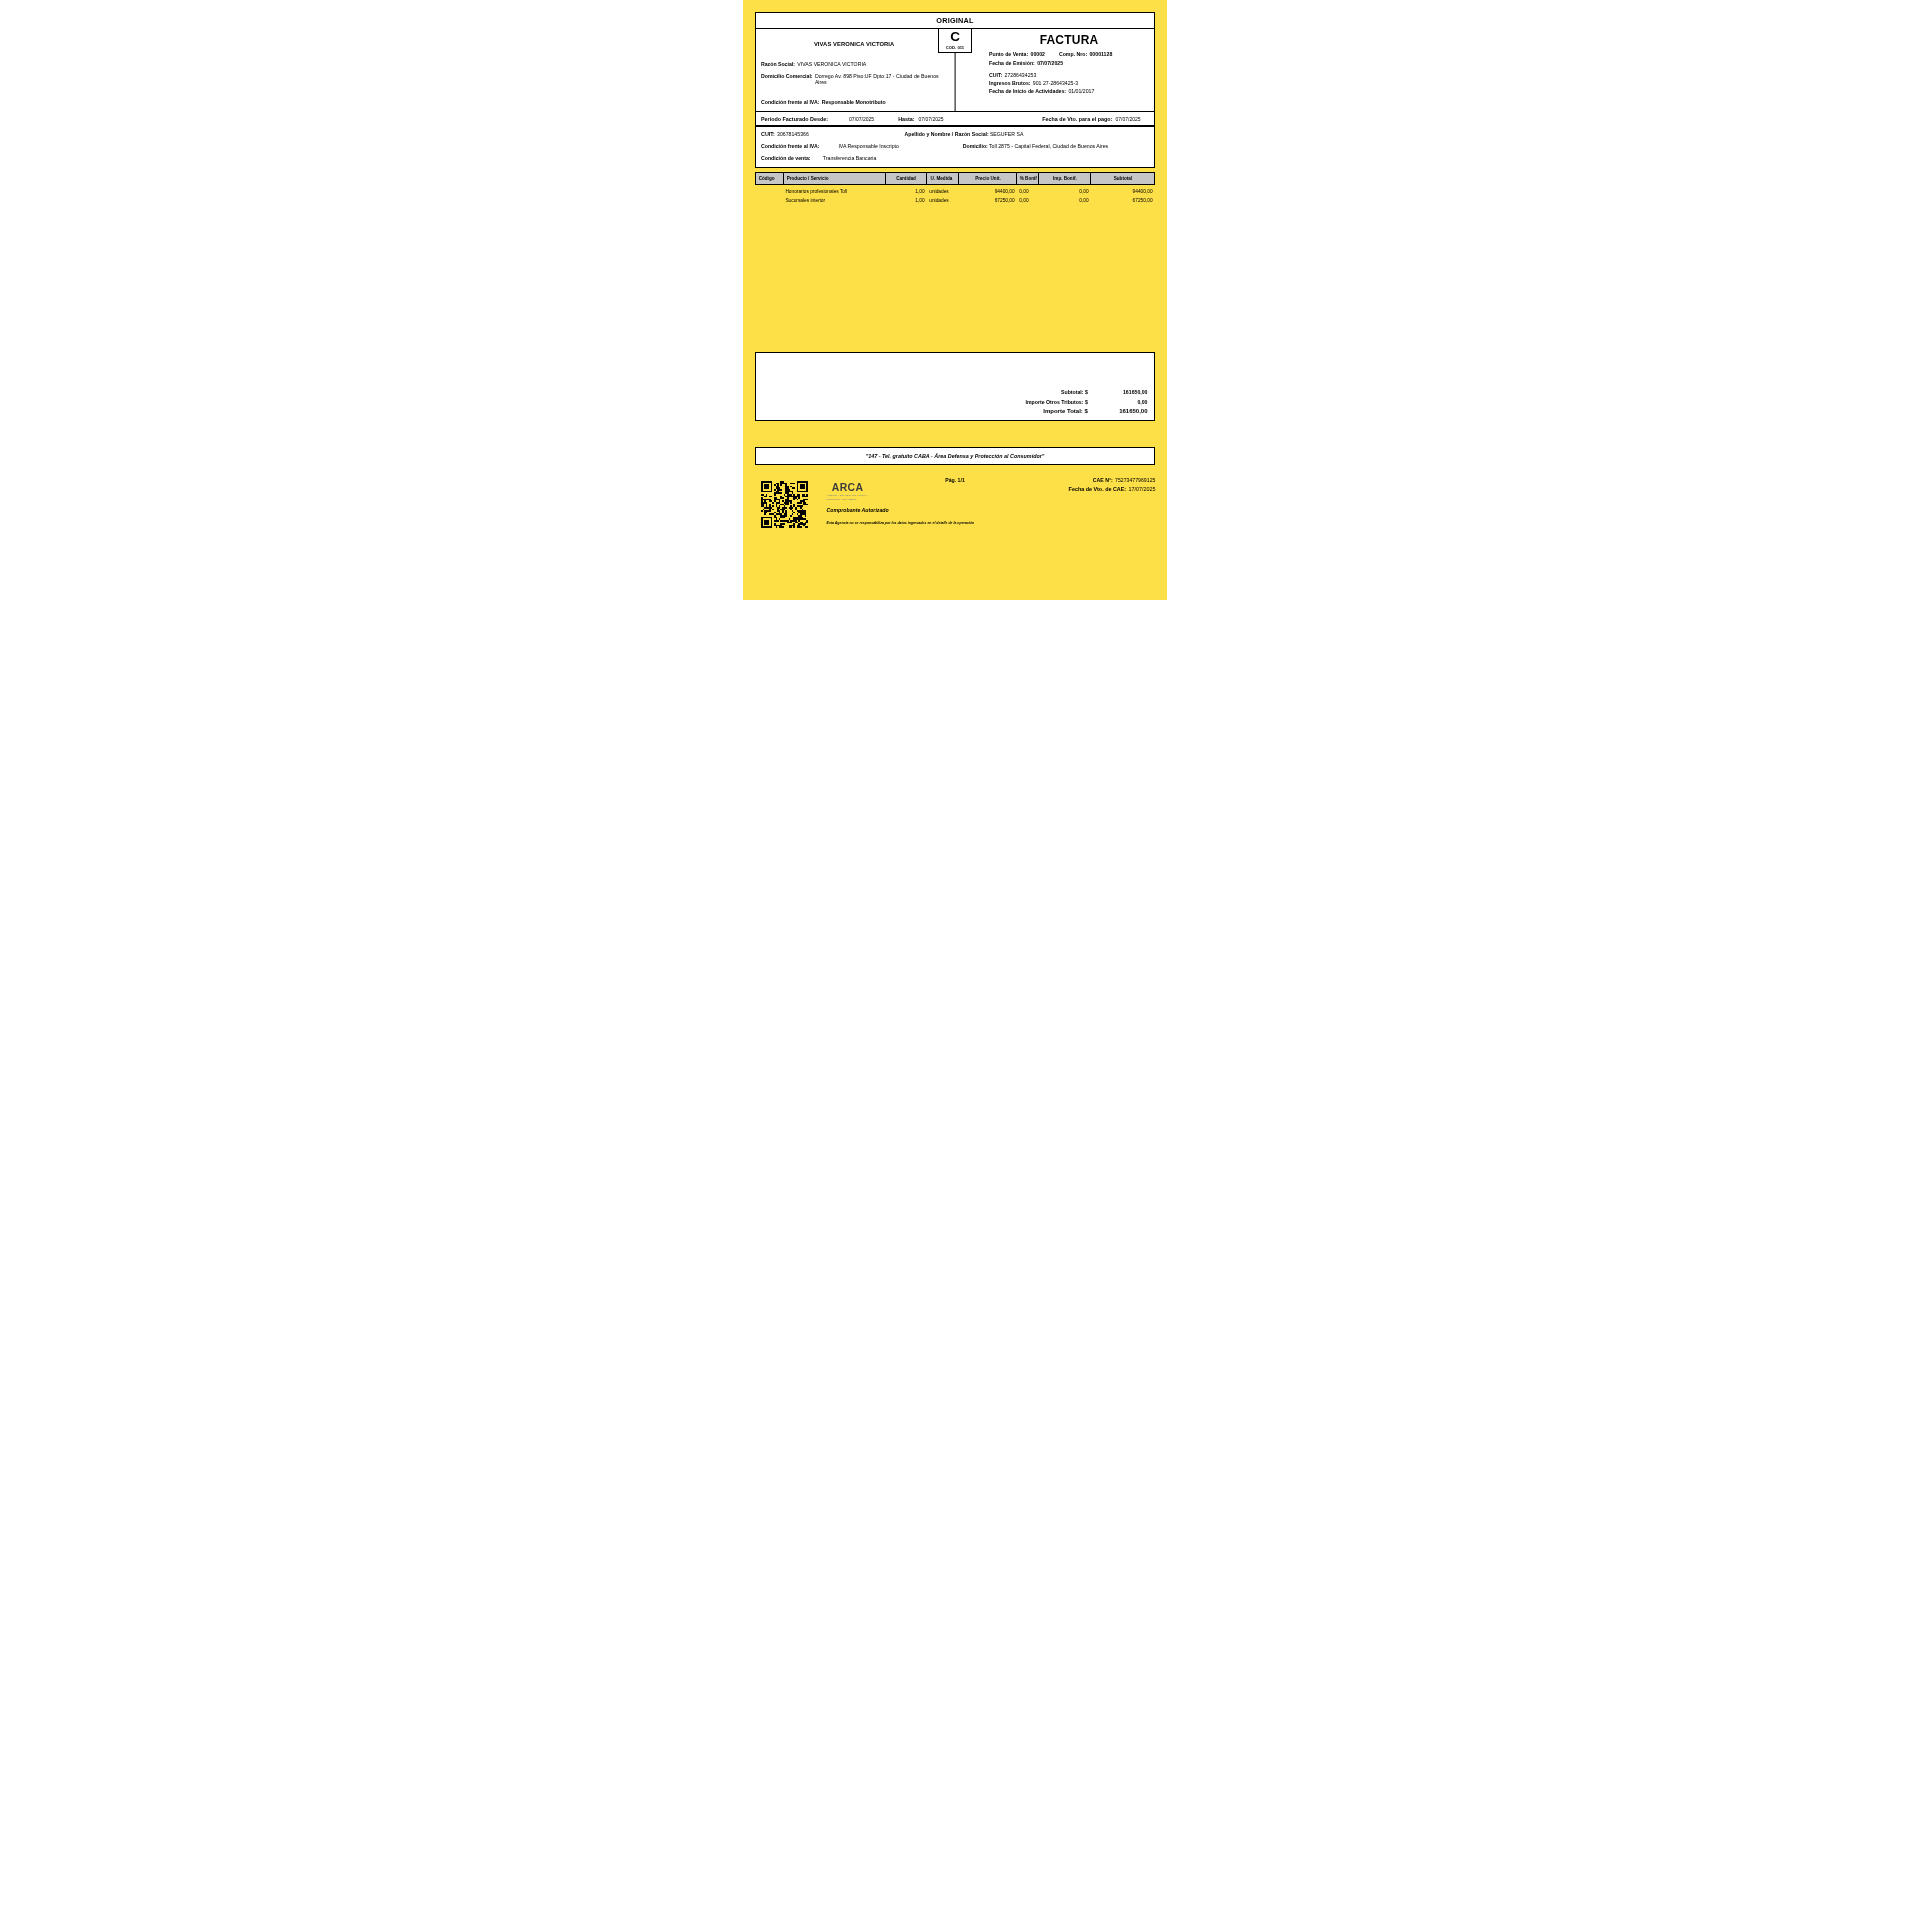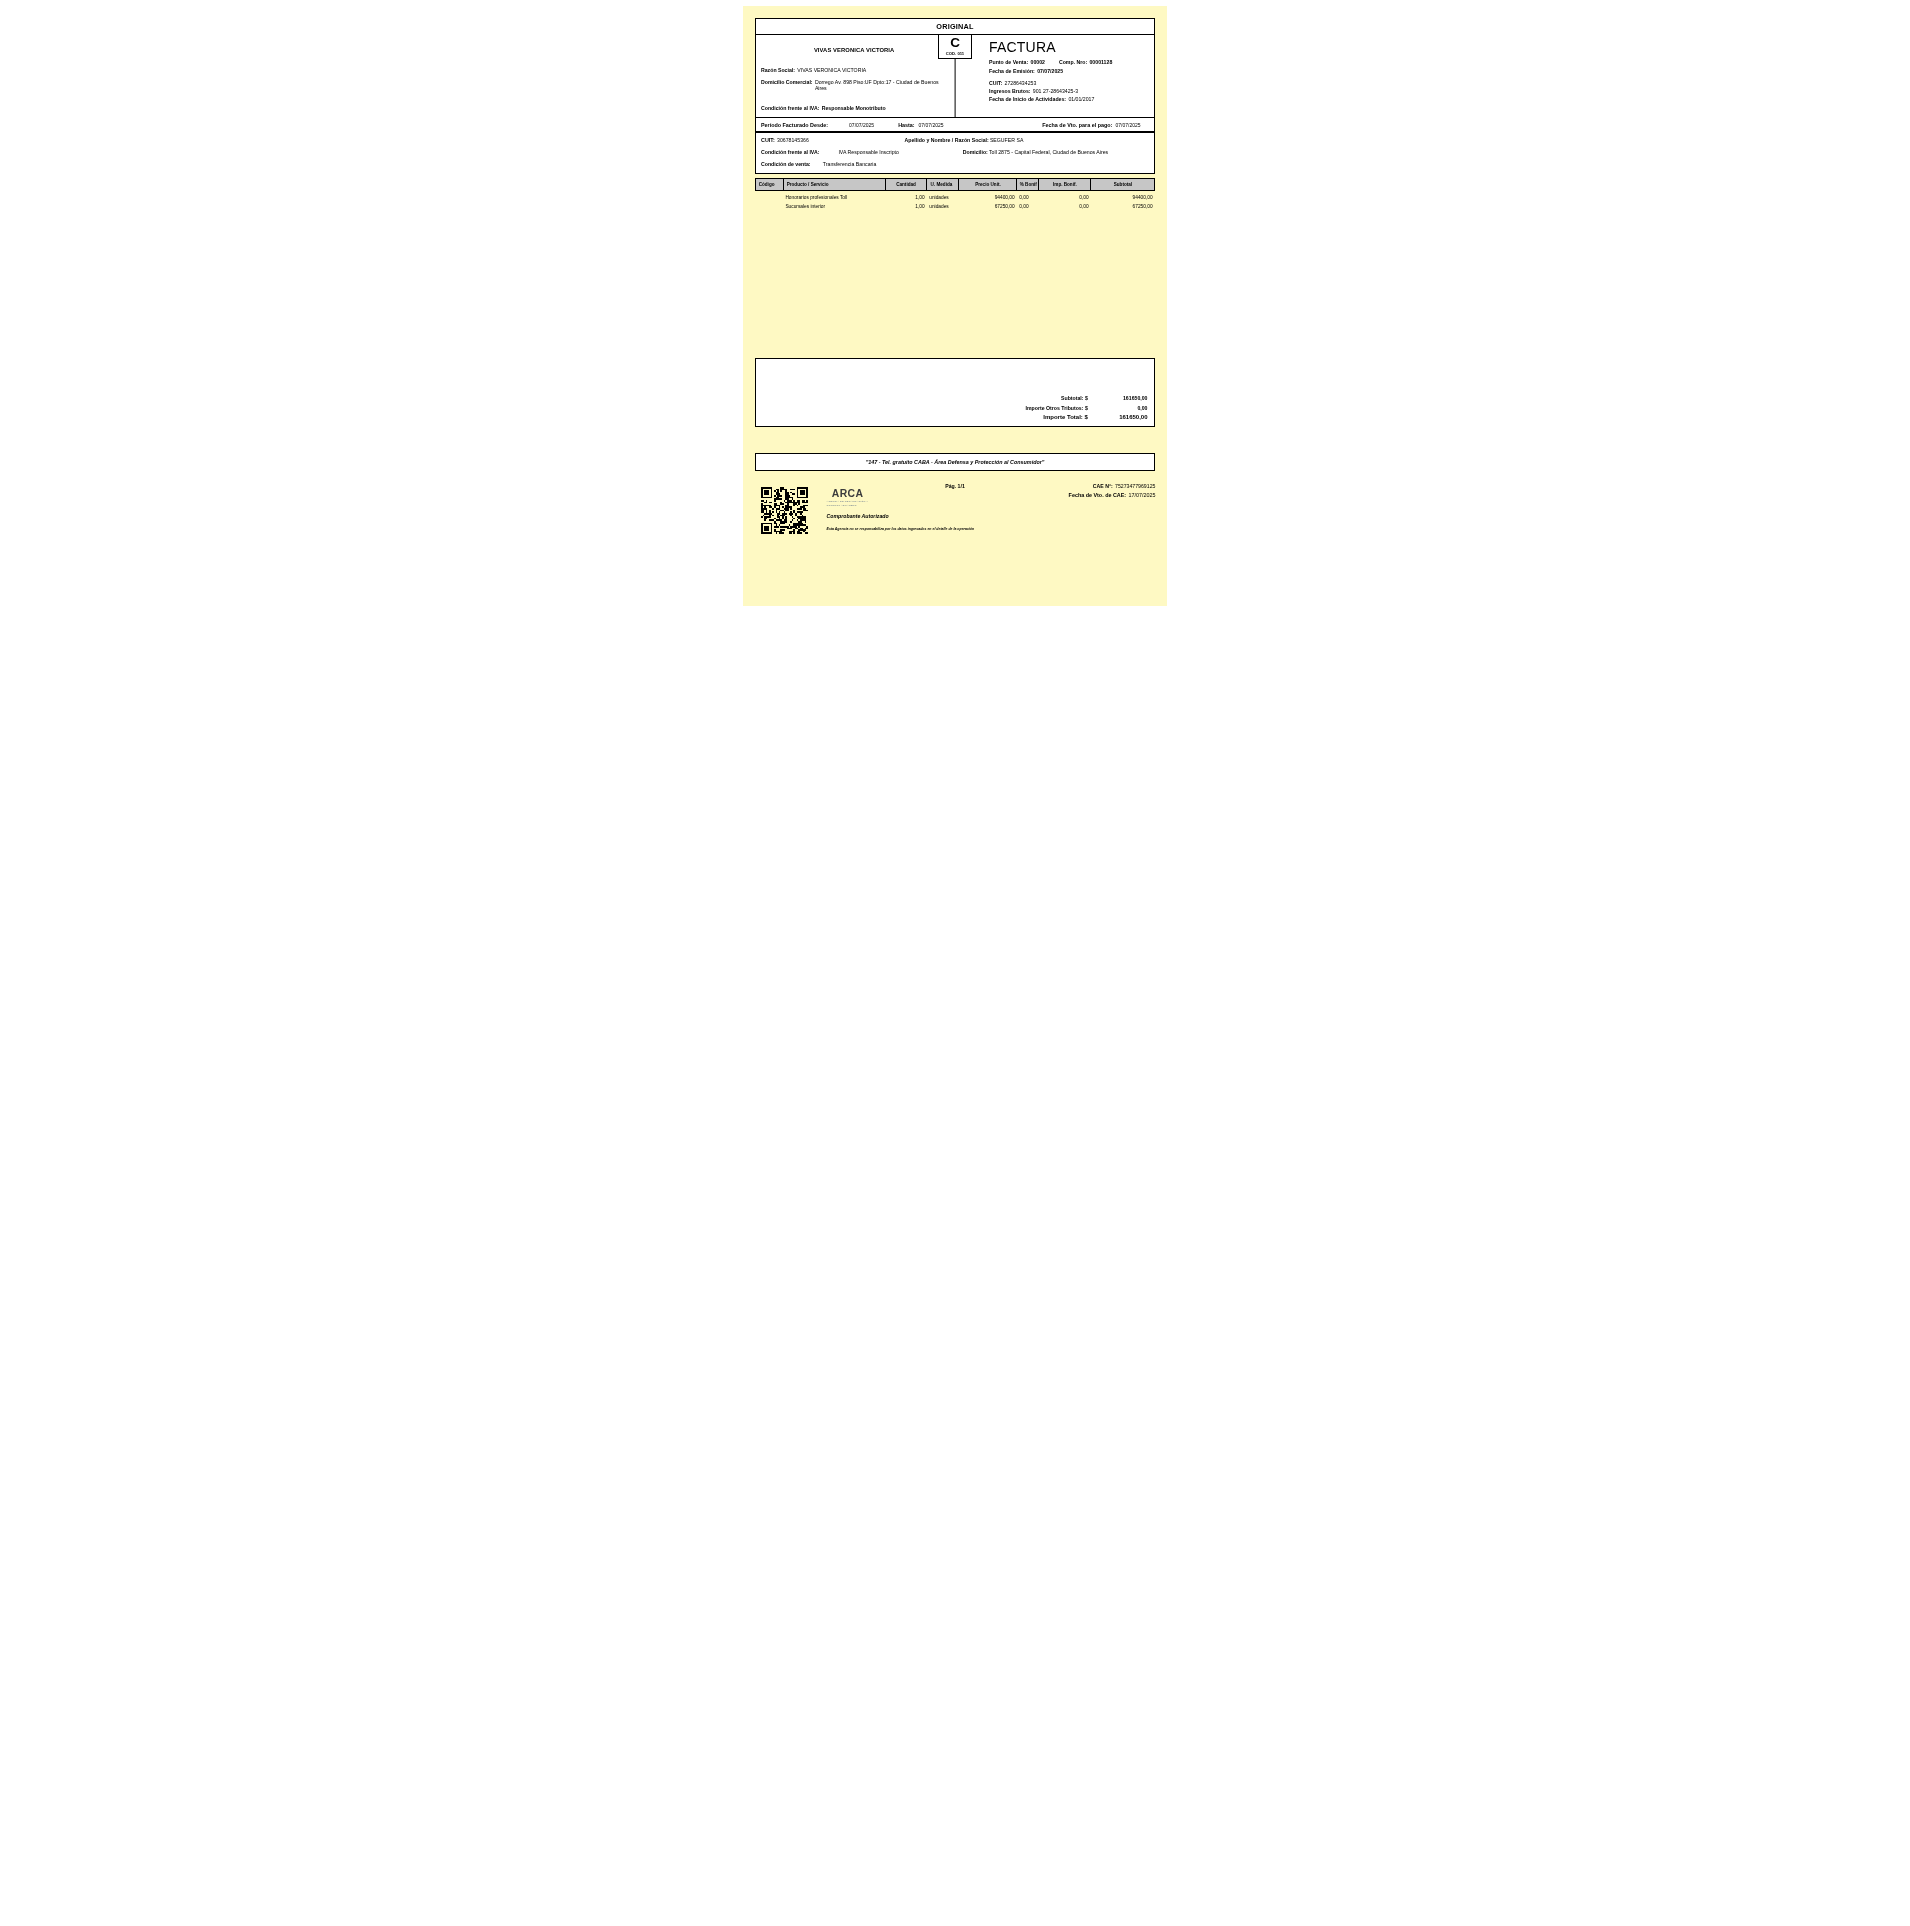--- a/index.html
+++ b/index.html
@@ -1,18 +1,18 @@
 <!DOCTYPE html>
 <html style="font-size:6.2px"><head>
 <meta charset="utf-8">
 <style>
   * { box-sizing: border-box; margin: 0; padding: 0; }
   html, body { background: #ffffff; }
   body { font-family: "Liberation Sans", sans-serif; color: #000; }
-  .page { width: 424px; min-height: 600px; margin: 6px auto; padding: 11.6px 11.6px 15.4px; background: #fef9c3; }
+  .page { width: 424px; min-height: 600px; margin: 0 auto; padding: 11.6px 11.6px 15.4px; background: #fde047; }
   .box { border: 0.8px solid #000; background: #fff; }
 
   
   .original-bar { height: 17px; display: flex; align-items: center; justify-content: center;
                   font-size: 7.3px; font-weight: bold; letter-spacing: 0.2px; }
 
   
   .header-box { margin-top: -0.8px; position: relative; display: grid; grid-template-columns: 1fr 1fr; min-height: 84px; }
   .header-divider { position: absolute; left: 50%; top: 24px; bottom: 0; width: 0.8px; background: #000; transform: translateX(-50%); }
   .type-box { position: absolute; left: 50%; top: -0.8px; transform: translateX(-50%); width: 34px; height: 25.4px;
@@ -24,21 +24,21 @@
   .hrow { font-size: 5.2px; line-height: 1.25; }
   .row-razon { margin-top: 14px; }
   .row-dom { margin-top: 5px; display: flex; }
   .row-dom .lbl { white-space: nowrap; }
   .row-dom .v { max-width: 127px; }
   .row-iva { margin-top: auto; padding-bottom: 0.8px; }
   .lbl { font-weight: bold; }
   .v { margin-left: 2.3px; }
   .vb { margin-left: 2.3px; font-weight: bold; }
   .header-right { padding: 3.9px 5.4px 4.6px 34px; display: flex; flex-direction: column; font-size: 5.2px; }
-  .factura-title { font-size: 14px; font-weight: normal; letter-spacing: 0.2px; }
+  .factura-title { font-size: 12px; font-weight: bold; letter-spacing: 0.2px; text-align: center; }
   .pv-row { display: flex; gap: 14px; margin-top: 3.9px; }
   .fe-row { margin-top: 3.1px; }
   .cuit-row { margin-top: 6.2px; }
   .iibb-row, .inicio-row { margin-top: 2.3px; }
 
   
   .period-box { margin-top: -0.8px; height: 15.4px; display: flex; align-items: center; padding: 0 5.4px; font-size: 5px; }
   .period-box .lbl { font-size: 5.4px; }
   .p-v1 { margin-left: 21px; }
   .p-l2 { margin-left: 24px; }

